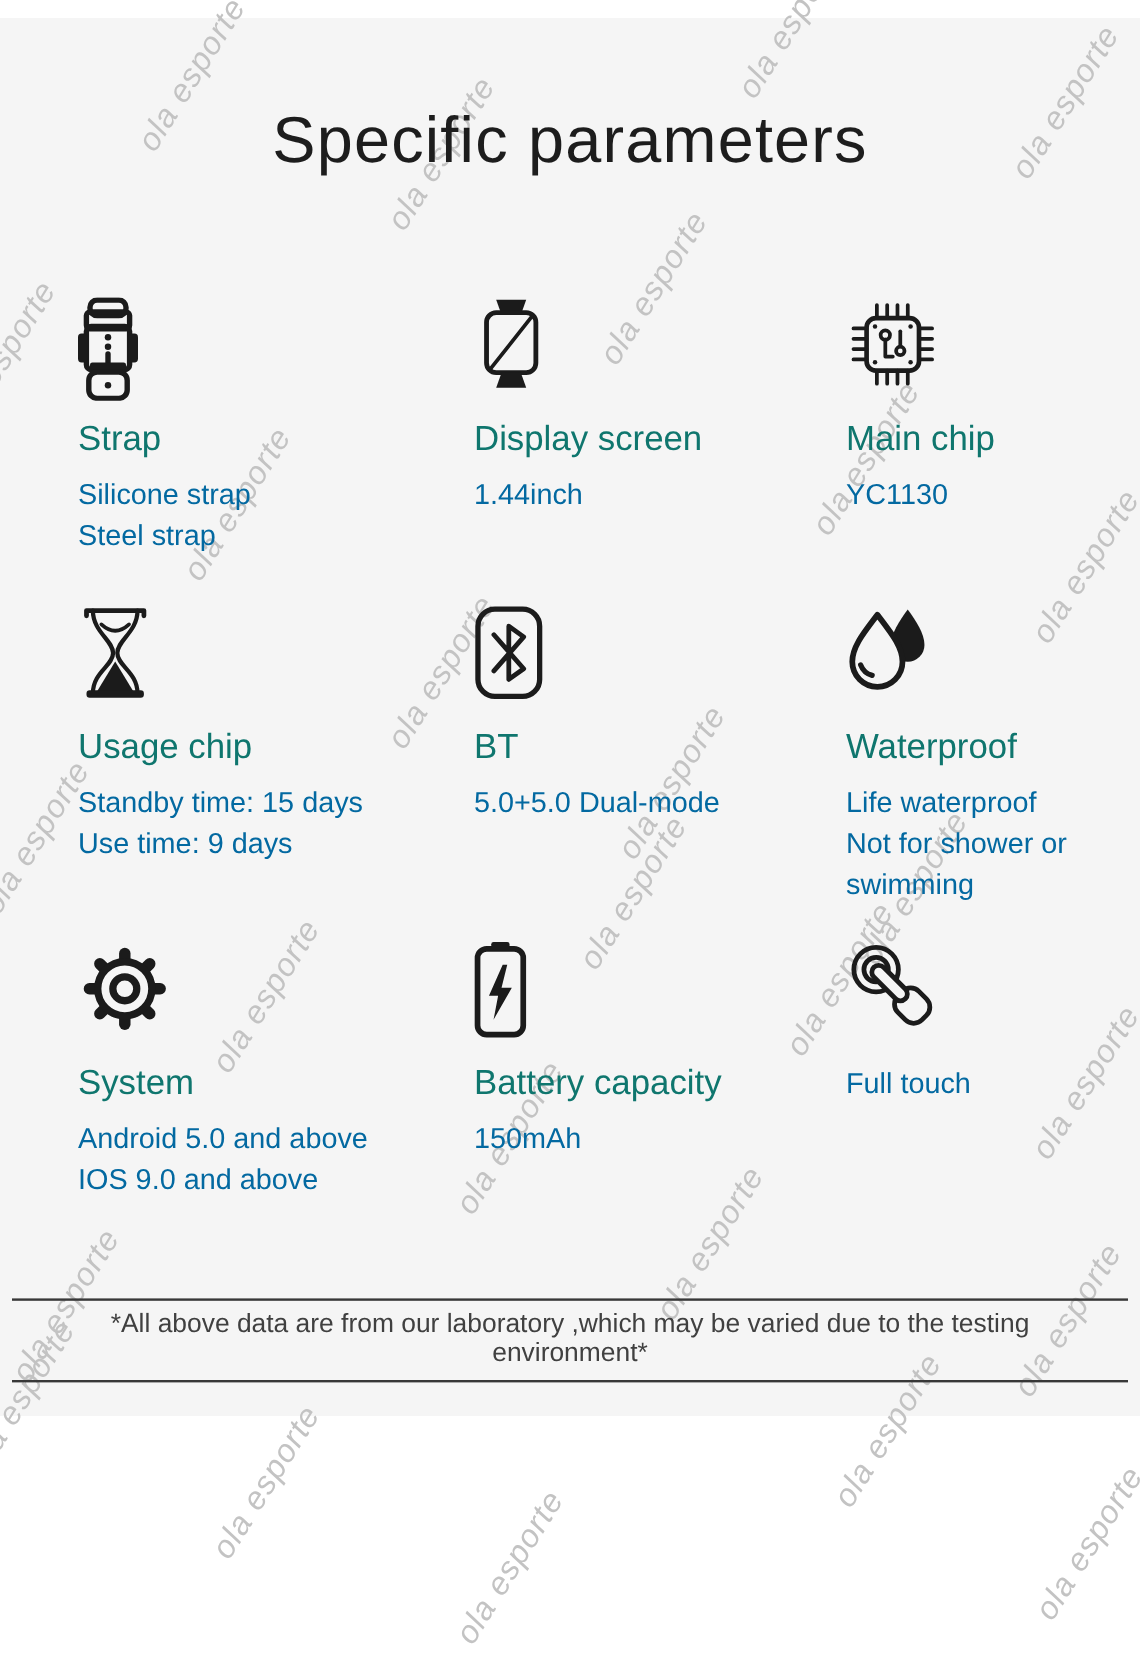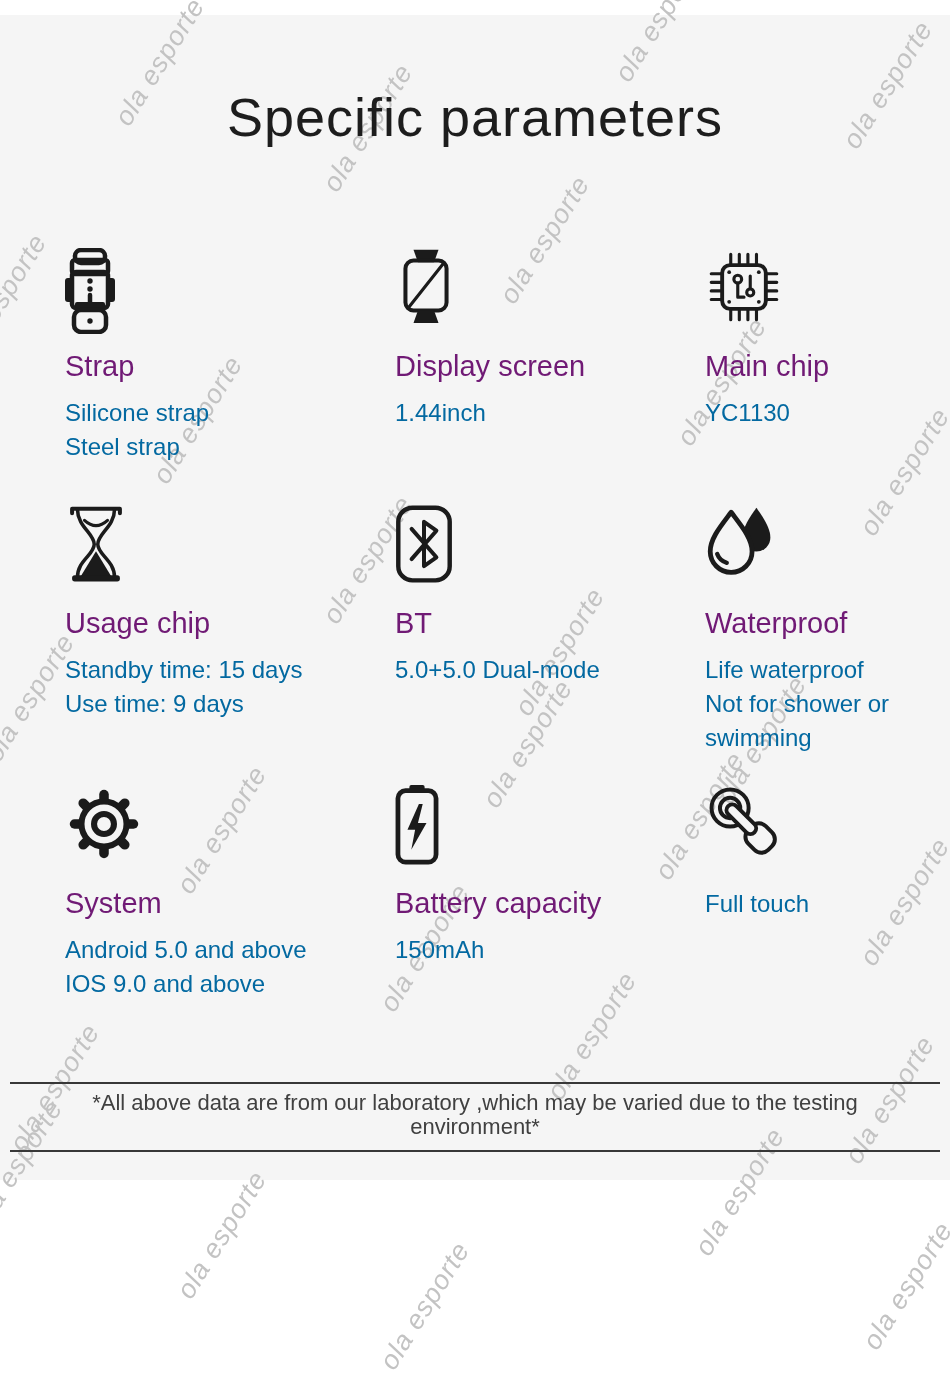--- a/index.html
+++ b/index.html
@@ -5,21 +5,21 @@
   html,body{margin:0;padding:0;}
   body{font-family:"Liberation Sans","DejaVu Sans",sans-serif;background:#ffffff;}
   #stage{position:relative;width:950px;height:1381px;background:#ffffff;overflow:hidden;}
   #panel{position:absolute;left:0;top:15px;width:950px;height:1165px;background:#f5f5f5;}
   #title{position:absolute;left:0;top:86px;width:950px;text-align:center;
          font-size:54px;color:#1d1d1d;font-weight:500;letter-spacing:1px;}
   #grid{position:absolute;left:65px;top:248px;display:grid;
         grid-template-columns:330px 310px 245px;grid-template-rows:257px 280px 300px;}
   .cell{position:relative;}
   .icon-box{height:102px;display:flex;align-items:flex-start;}
-  .spec-title{margin:0 0 14px 0;font-size:29px;line-height:32px;font-weight:500;color:#701a75;}
+  .spec-title{margin:0 0 14px 0;font-size:29px;line-height:32px;font-weight:500;color:#0f766e;}
   .spec-line{margin:0;font-size:24px;line-height:34px;color:#0369a1;}
   #footer-note{position:absolute;left:10px;right:10px;top:1082px;
         border-top:2px solid #383838;border-bottom:2px solid #383838;
         padding:7px 28px 11px 28px;text-align:center;
         font-size:22px;line-height:24px;color:#404040;}
   .wm{position:absolute;transform:translate(-50%,-50%) rotate(-58deg);
       font-style:italic;font-size:27px;letter-spacing:1px;color:#c3c3c3;
       white-space:nowrap;pointer-events:none;}
   svg{display:block;}
   .ink{stroke:#1b1b1b;fill:none;stroke-linecap:round;stroke-linejoin:round;}

